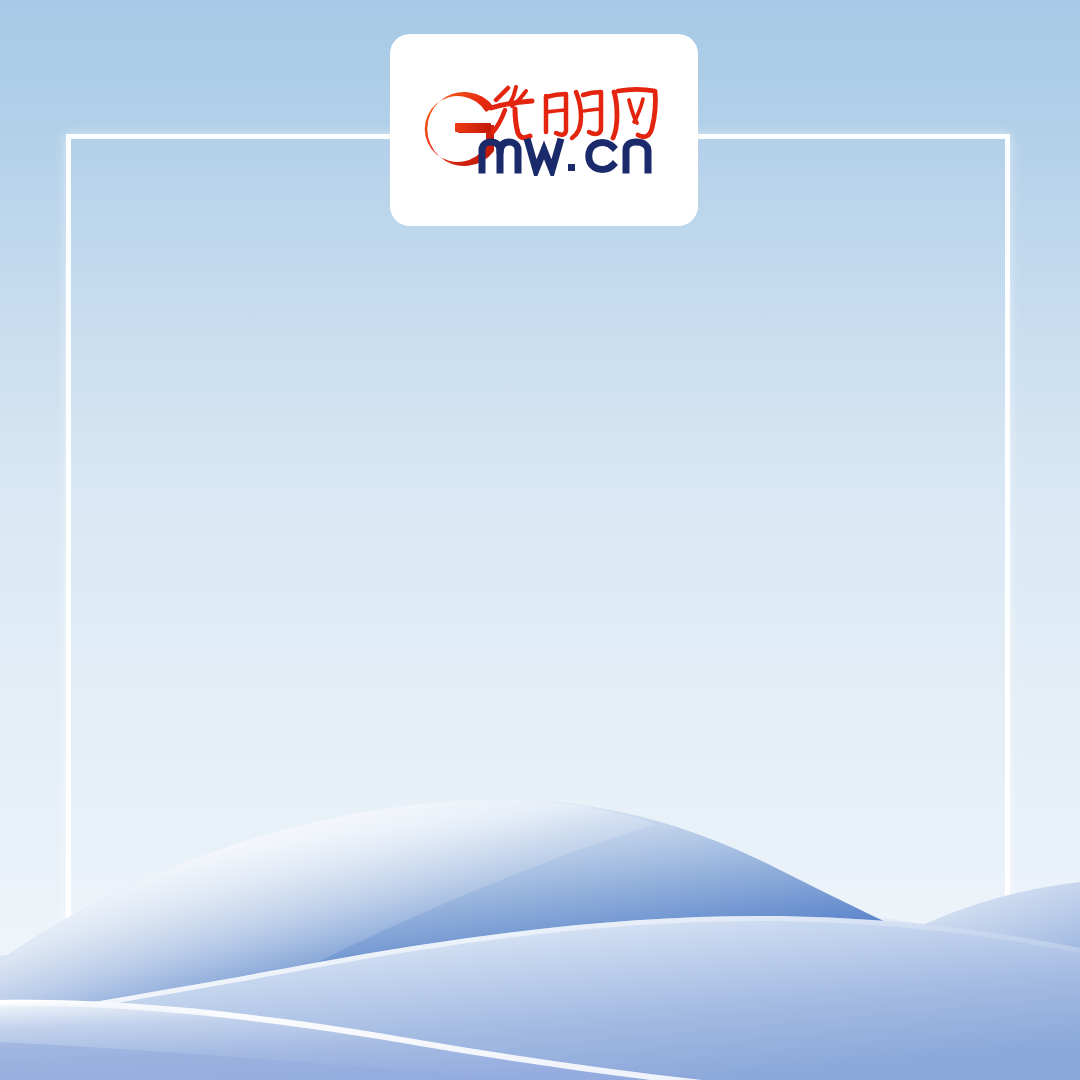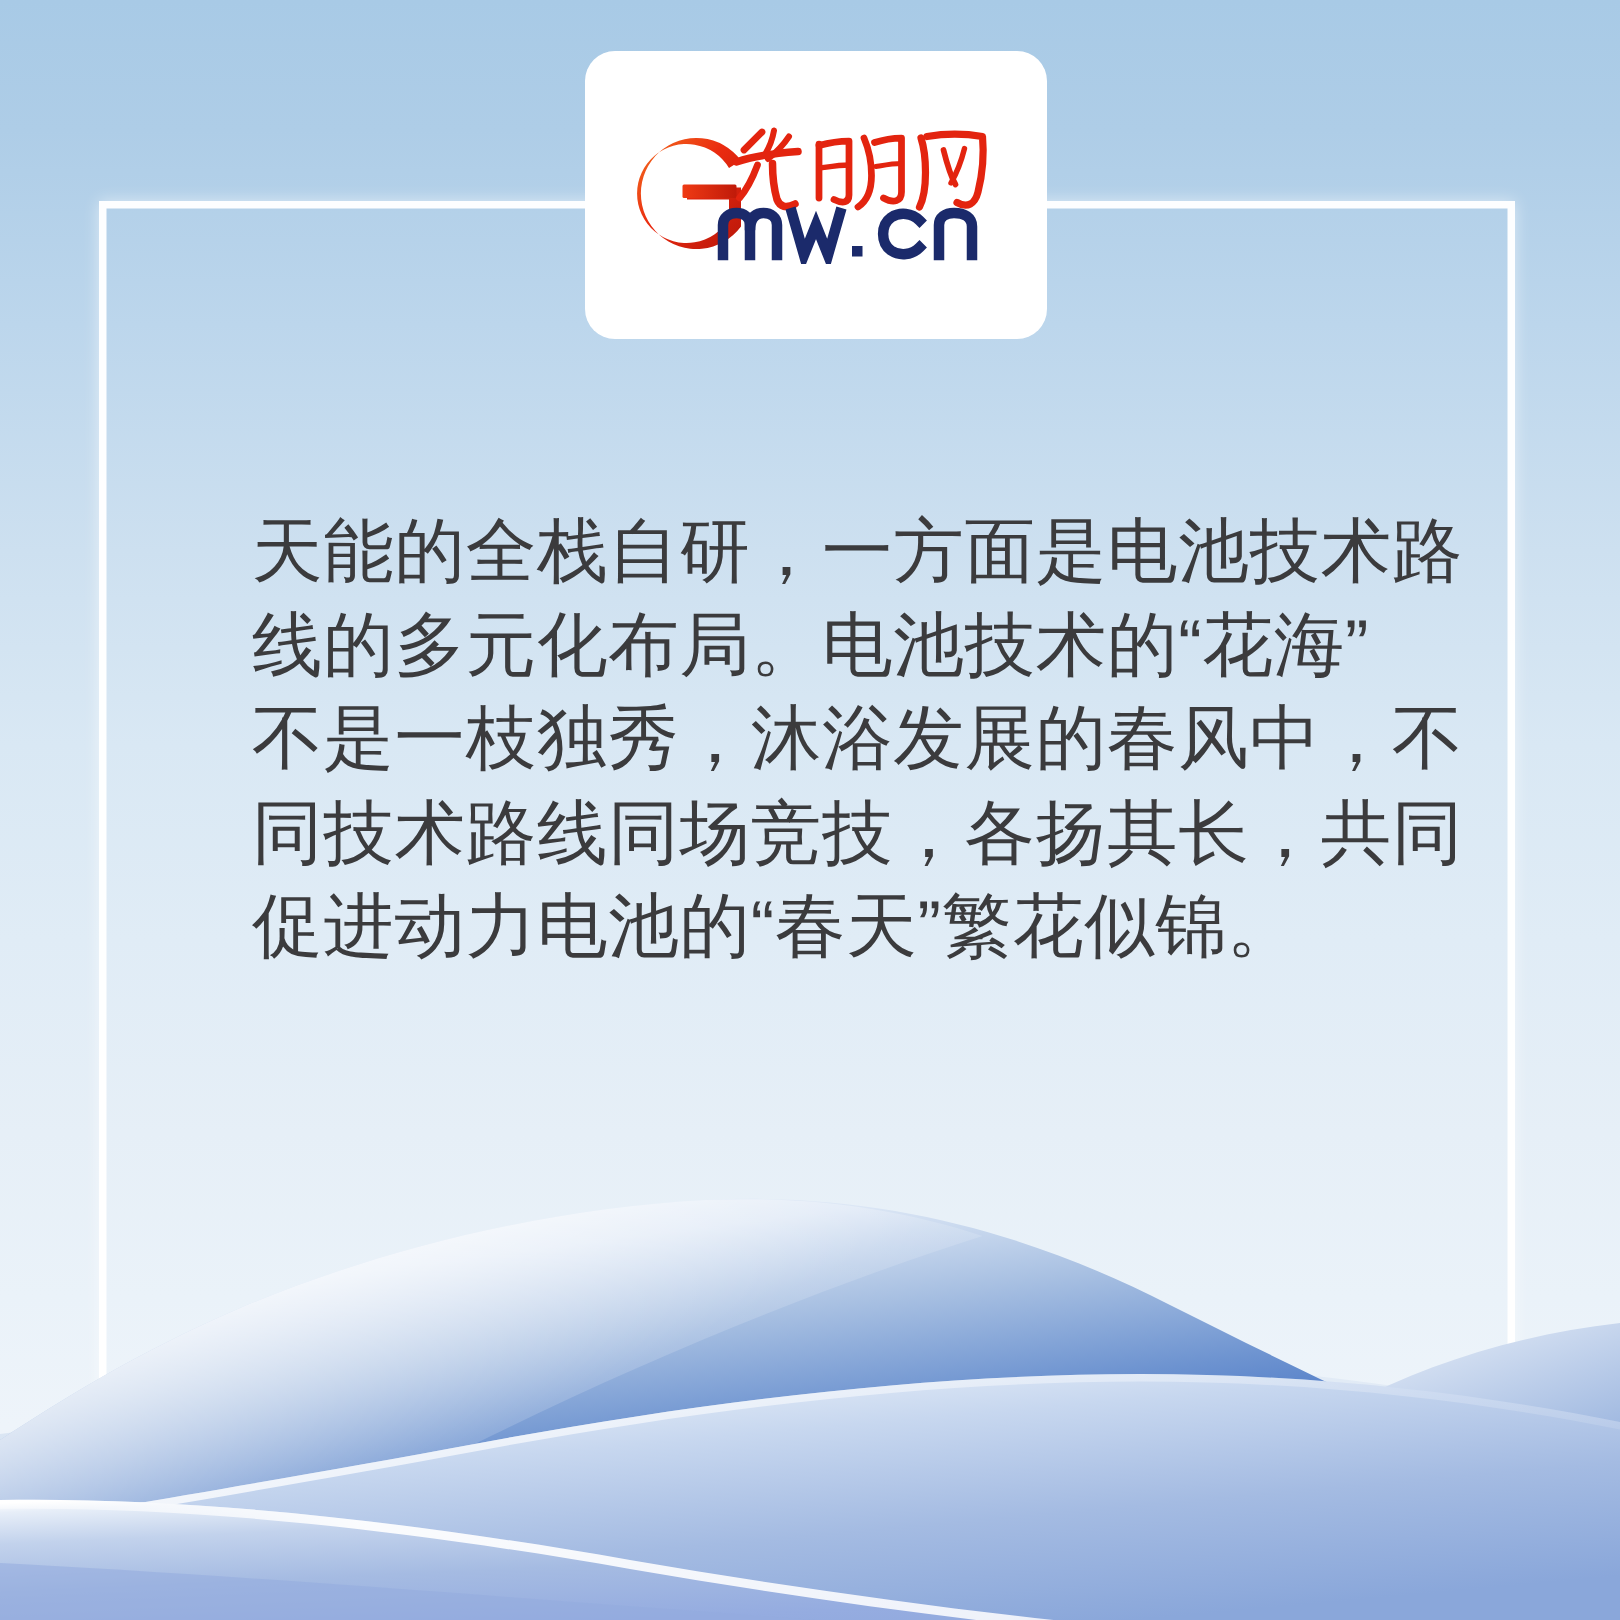--- a/index.html
+++ b/index.html
@@ -189,27 +189,20 @@
 
           <path d="M137,13 C132,8 124,7 118,11 C111,16 111,28 118,33 C124,37 132,36 137,31"></path>
 
           <path d="M150,36 L150,16 C150,11 154,8 160,8 C167,8 172,11 172,17 L172,36"></path>
         </g>
       </svg>
 
     </div>
   </div>
 
-  <div class="quote">
-    <span class="ln">天能的全栈自研，一方面是电池技术路</span>
-    <span class="ln">线的多元化布局。电池技术的“花海”</span>
-    <span class="ln">不是一枝独秀，沐浴发展的春风中，不</span>
-    <span class="ln">同技术路线同场竞技，各扬其长，共同</span>
-    <span class="ln">促进动力电池的“春天”繁花似锦。</span>
-  </div>
 
   <svg class="waves" viewBox="0 0 1080 330" preserveAspectRatio="none">
     <defs>
 
       <linearGradient id="gRear" x1="0.12" y1="0" x2="0.62" y2="1">
         <stop offset="0%" stop-color="#f4f8fc"></stop>
         <stop offset="18%" stop-color="#dbe6f5"></stop>
         <stop offset="36%" stop-color="#a8c0e2"></stop>
         <stop offset="56%" stop-color="#6d93d0"></stop>
         <stop offset="74%" stop-color="#416fc2"></stop>

